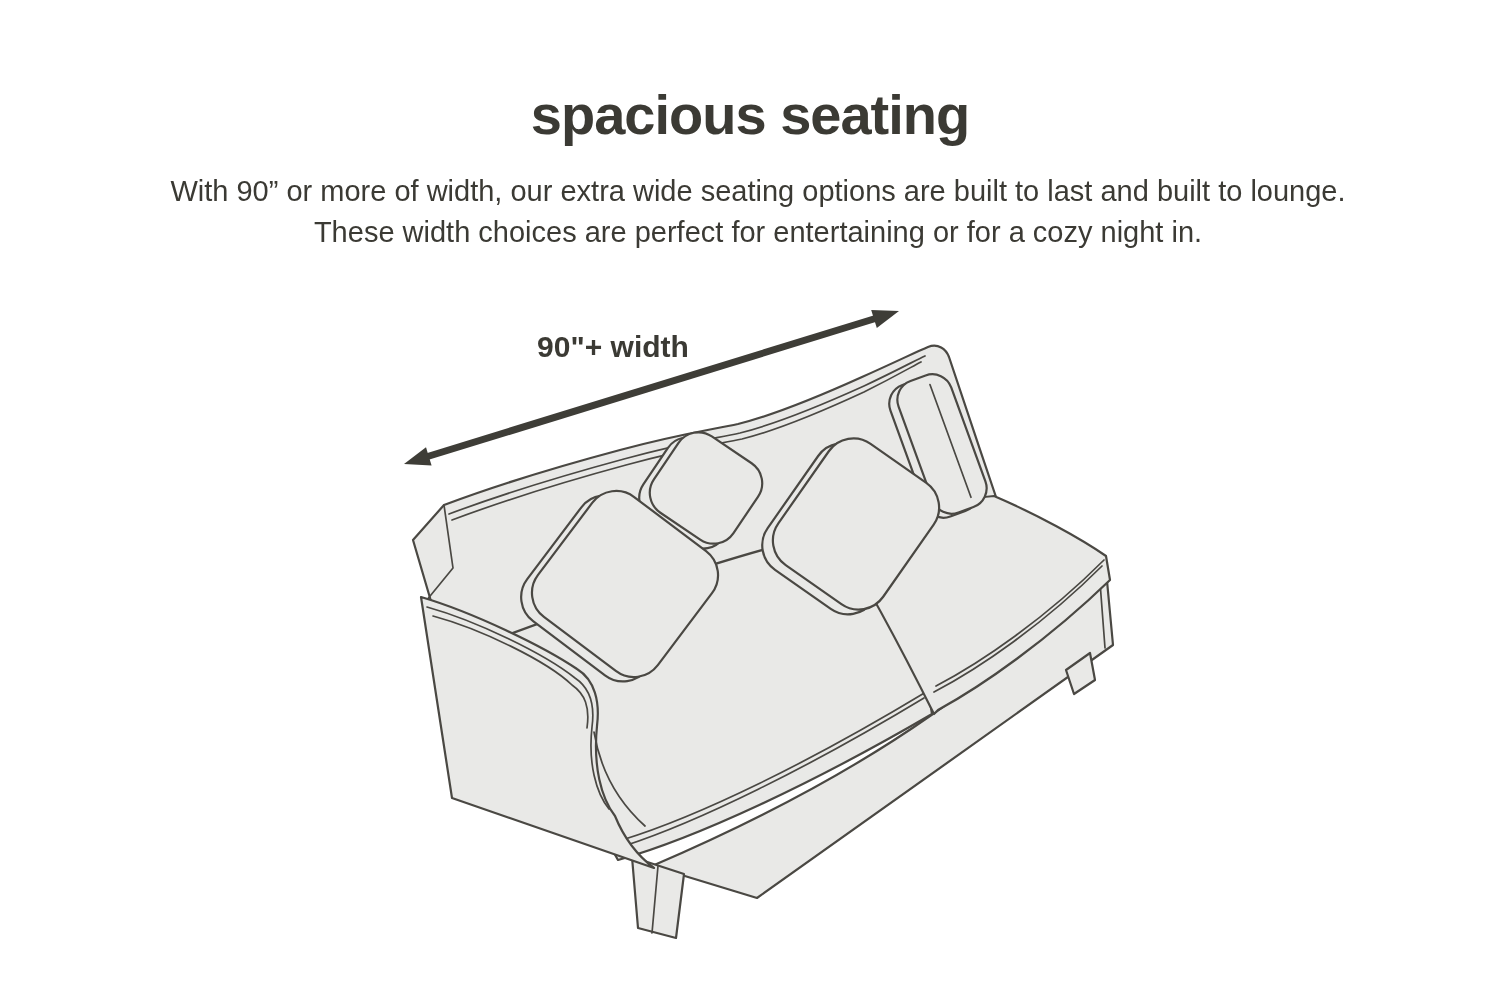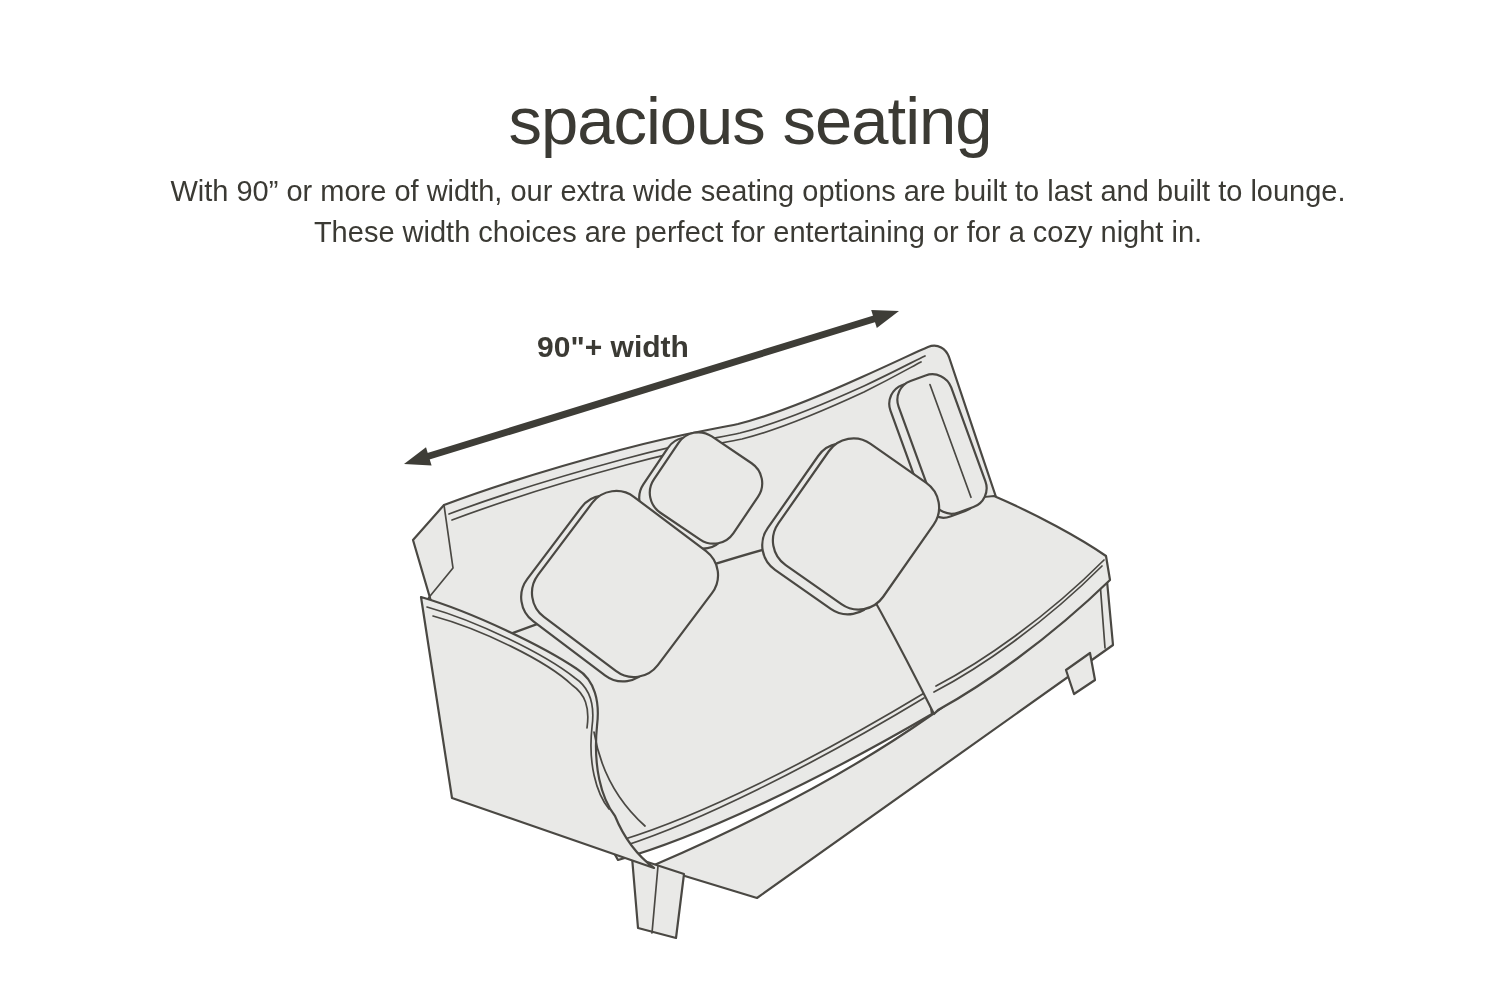--- a/index.html
+++ b/index.html
@@ -13,21 +13,21 @@
   html, body {
     width: 1500px; height: 1001px;
     background: var(--background);
     font-family: "Liberation Sans", sans-serif;
     overflow: hidden;
   }
   .page { position: relative; width: 1500px; height: 1001px; }
   .title {
     position: absolute; top: 82px; left: 0; width: 100%;
     text-align: center;
-    font-size: 67px; font-weight: normal; letter-spacing: -1px;
+    font-size: 56px; font-weight: bold; letter-spacing: -1px;
     color: var(--text-color);
   }
   .subtitle {
     position: absolute; top: 171px; left: 8px; width: 100%;
     text-align: center;
     font-size: 29px; line-height: 41px;
     color: var(--text-color);
   }
   svg.scene { position: absolute; left: 0; top: 0; width: 1500px; height: 1001px; }
   .pf {

